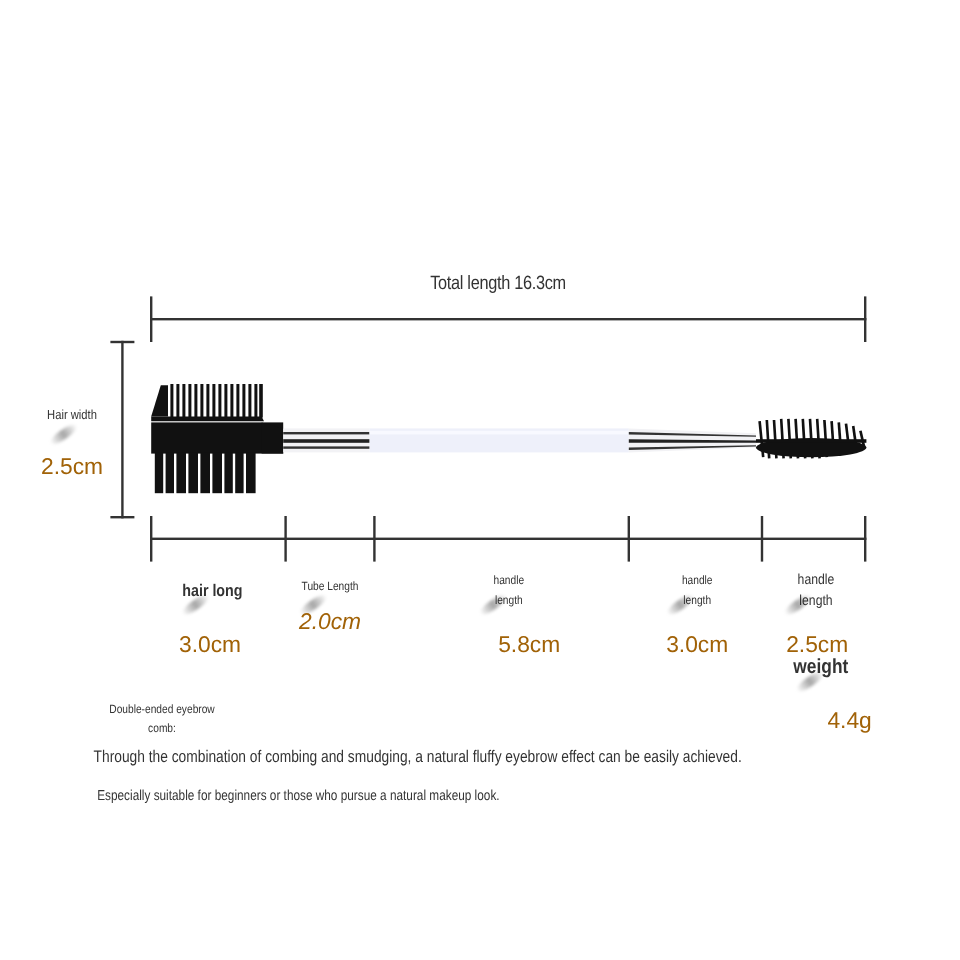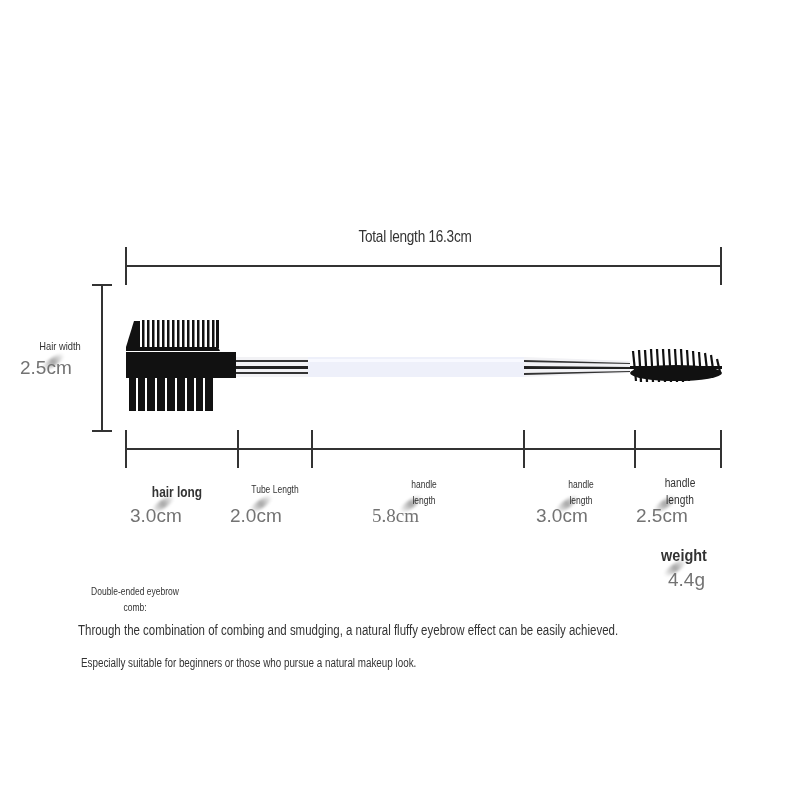--- a/index.html
+++ b/index.html
@@ -4,21 +4,21 @@
   <style>
     html, body { margin: 0; padding: 0; background: #ffffff; }
     body { width: 800px; height: 800px; position: relative; overflow: hidden;
            font-family: "Liberation Sans", sans-serif; color: #333; }
     .abs { position: absolute; }
     .cond { font-family: "Liberation Sans Narrow", "Liberation Sans", sans-serif; letter-spacing: -0.3px; }
     .hline { position: absolute; height: 2px; background: #333; }
     .vline { position: absolute; width: 2px; background: #333; }
     .label-sm { position: absolute; text-align: center; font-size: 10px; color: #333; transform: scaleX(0.85); transform-origin: center; }
     .label-md { position: absolute; text-align: center; font-size: 14px; font-weight: bold; color: #333; transform: scaleX(0.85); transform-origin: center; }
-    .value { position: absolute; text-align: left; font-size: 19px; color: #737373; }
+    .value { position: absolute; text-align: center; font-size: 19px; color: #a16207; margin-top: 22px; }
     .smudge { position: absolute; width: 26px; height: 8px; border-radius: 50%;
               background: linear-gradient(90deg, rgba(0,0,0,0), rgba(0,0,0,0.35), rgba(0,0,0,0));
               transform: rotate(-35deg); filter: blur(1.5px); }
     #brush { position: absolute; left: 120px; top: 315px; width: 610px; height: 100px; }
   </style>
 </head>
 <body>
 
 <div class="abs cond" style="left:300px; top:228px; width:230px; text-align:center; font-size:16px; color:#333; transform:scaleX(0.85);">Total length 16.3cm</div>
 <div class="vline" style="left:125px; top:247px; height:38px;"></div>
@@ -111,25 +111,25 @@
 <div class="vline" style="left:523px; top:430px; height:38px;"></div>
 <div class="vline" style="left:634px; top:430px; height:38px;"></div>
 <div class="vline" style="left:720px; top:430px; height:38px;"></div>
 
 <div class="label-md" style="left:132px; top:484px; width:90px;">hair long</div>
 <div class="smudge" style="left:150px; top:500px;"></div>
 <div class="value" style="left:130px; top:505px; width:90px;">3.0cm</div>
 
 <div class="label-sm" style="left:230px; top:484px; width:90px;">Tube Length</div>
 <div class="smudge" style="left:248px; top:500px;"></div>
-<div class="value" style="left:230px; top:505px; width:90px;">2.0cm</div>
+<div class="value" style="left:230px; top:486px; width:90px;font-style:italic;">2.0cm</div>
 
 <div class="label-sm" style="left:394px; top:477px; width:60px; line-height:16px; white-space:normal;">handle length</div>
 <div class="smudge" style="left:398px; top:500px;"></div>
-<div class="value" style="left:372px; top:505px; width:90px;font-family:Liberation Serif, serif;">5.8cm</div>
+<div class="value" style="left:396px; top:505px; width:90px;">5.8cm</div>
 
 <div class="label-sm" style="left:551px; top:477px; width:60px; line-height:16px;">handle length</div>
 <div class="smudge" style="left:554px; top:500px;"></div>
 <div class="value" style="left:536px; top:505px; width:90px;">3.0cm</div>
 
 <div class="label-sm" style="left:645px; top:475px; width:70px; font-size:12px; line-height:17px;">handle length</div>
 <div class="smudge" style="left:652px; top:500px;"></div>
 <div class="value" style="left:636px; top:505px; width:90px;">2.5cm</div>
 
 <div class="label-md" style="left:644px; top:546px; width:80px; font-size:17px;">weight</div>

